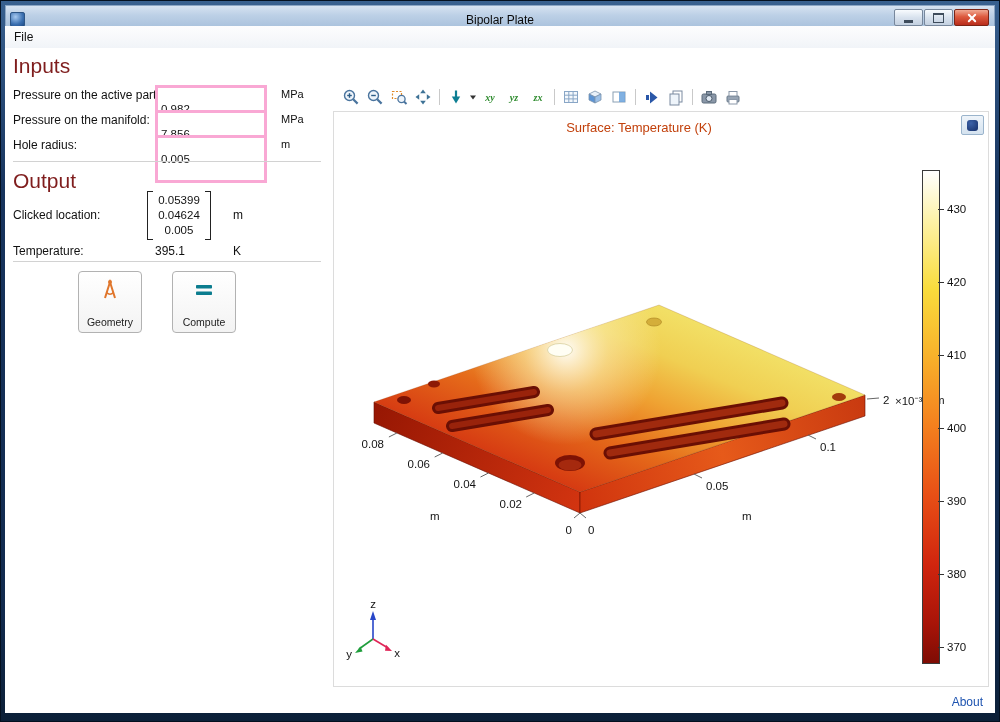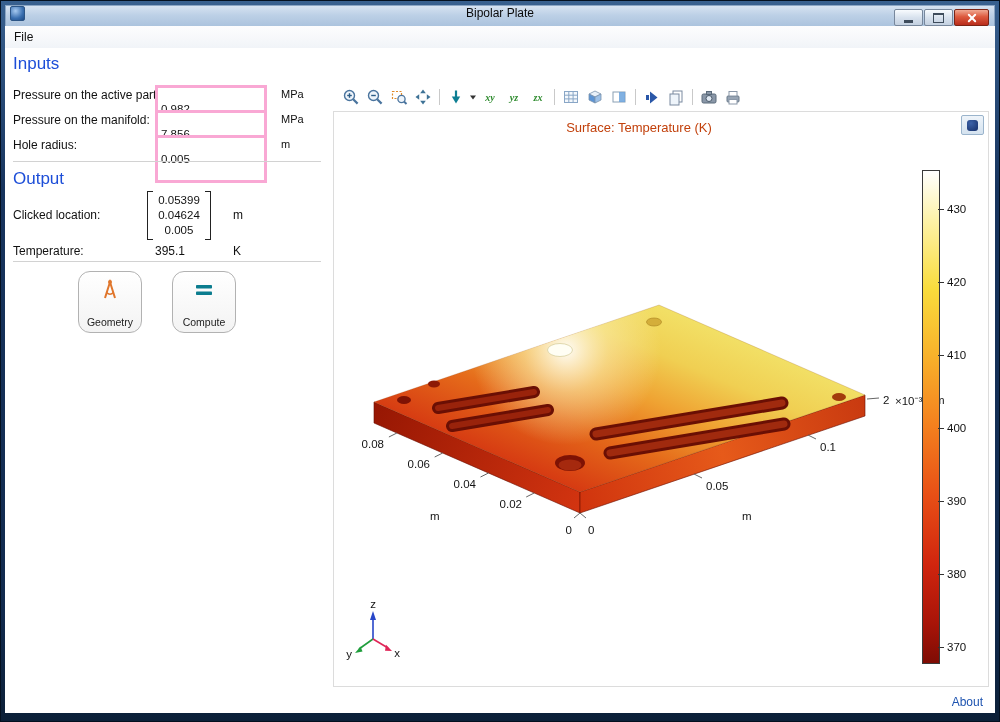--- a/index.html
+++ b/index.html
@@ -2,55 +2,55 @@
 <html><head>
 <meta charset="utf-8">
 <style>
   html,body{margin:0;padding:0}
   body{width:1000px;height:722px;position:relative;overflow:hidden;
        font-family:"Liberation Sans",sans-serif;background:#0b2142;color:#111}
   
   .frame{position:absolute;inset:0;background:linear-gradient(#38608f,#17345e 26%,#112a4e 85%,#0c2038);border:1px solid #04101f}
   .titlebar{position:absolute;left:4px;top:4px;right:4px;height:21px;
             background:linear-gradient(#d6e2f1,#bcd0e6 45%,#aac2dd);
-            border:1px solid #8aa5c4;display:flex;align-items:flex-start}
+            border:1px solid #8aa5c4;display:flex;align-items:flex-end}
   .app-icon{width:13px;height:13px;margin-left:4px;border-radius:2px;
             background:radial-gradient(circle at 35% 30%,#a6c9f0,#3a6fb0 60%,#1d4a85);
             border:1px solid #2c5586}
   .title{position:absolute;left:0;right:0;text-align:center;font-size:12px;color:#0a0a0a}
   .controls{position:absolute;right:5px;top:3px;display:flex;gap:1px}
   .ctrl{width:27px;height:15px;border:1px solid #77879c;border-radius:2px;position:relative;
         background:linear-gradient(#f8fbfe,#d8e2ee 50%,#c3d0e0);display:flex;align-items:center;justify-content:center}
   .ctrl.close{width:33px;background:linear-gradient(#f0a892,#dd5a3e 45%,#b92d1c);border-color:#7c2415}
   .g-min{width:9px;height:3px;background:#3e4c5c;margin-top:7px}
   .g-max{width:9px;height:7px;border:1px solid #3e4c5c;border-top-width:2px;background:transparent}
   .g-x1,.g-x2{position:absolute;left:50%;top:50%;width:11px;height:2px;background:#fff;border-radius:1px}
   .g-x1{transform:translate(-50%,-50%) rotate(45deg)}
   .g-x2{transform:translate(-50%,-50%) rotate(-45deg)}
   .menubar{position:absolute;left:4px;top:25px;right:4px;height:22px;
            background:linear-gradient(#fdfdfe,#f1f4f8);border-bottom:1px solid #dde3ea;
            display:flex;align-items:center}
   .menu-item{padding:3px 9px;font-size:12px}
   .content{position:absolute;left:4px;top:47px;right:4px;bottom:8px;background:#fff}
   
   .left-panel{position:absolute;left:0;top:0;width:326px;bottom:0}
-  .section-h{position:absolute;left:8px;font-size:17px;color:#1d4ed8}
+  .section-h{position:absolute;left:8px;font-size:21px;color:#7f1d1d}
   .lbl{position:absolute;left:8px;font-size:12px;color:#111;white-space:nowrap}
   .tinput{position:absolute;left:150px;width:100px;height:16px;border:3px solid #f9a8d4;
           font:11.5px "Liberation Sans",sans-serif;padding:13px 3px;color:#111}
   .unit{position:absolute;left:276px;font-size:11px}
   .sep{position:absolute;left:8px;width:308px;height:1px;background:#d2d2d2}
   .matrix{position:absolute;left:142px;top:143px;display:flex;align-items:stretch}
   .mbrace{width:5px;border:1px solid #222}
   .mbrace.left{border-right:none}
   .mbrace.right{border-left:none}
   .mvals{padding:2px 4px;font-size:11.5px;line-height:15px;text-align:center;min-width:44px}
   .outval{position:absolute;left:150px;font-size:12px}
   .ounit{position:absolute;left:228px;font-size:12px}
-  .action-btn{position:absolute;top:223px;width:64px;height:62px;border:1px solid #b2b2b2;border-radius:12px;
+  .action-btn{position:absolute;top:223px;width:64px;height:62px;border:1px solid #b2b2b2;border-radius:4px;
               background:linear-gradient(#ffffff,#f3f3f3);display:flex;flex-direction:column;
               align-items:center;justify-content:flex-end;padding-bottom:4px;box-sizing:border-box;cursor:pointer}
   .action-btn .bicon{position:absolute;top:5px;left:50%;transform:translateX(-50%)}
   .action-btn .blab{font-size:10.5px;color:#222}
   
   .graphics{position:absolute;left:326px;top:0;right:0;bottom:0}
   .gtoolbar{position:absolute;left:8px;top:38px;height:22px;display:flex;align-items:center}
   .tbtn{width:22px;height:20px;display:flex;align-items:center;justify-content:center;
         border:1px solid transparent;border-radius:2px;cursor:pointer}
   .tsep{width:1px;height:16px;background:#c9c9c9;margin:0 4px}

